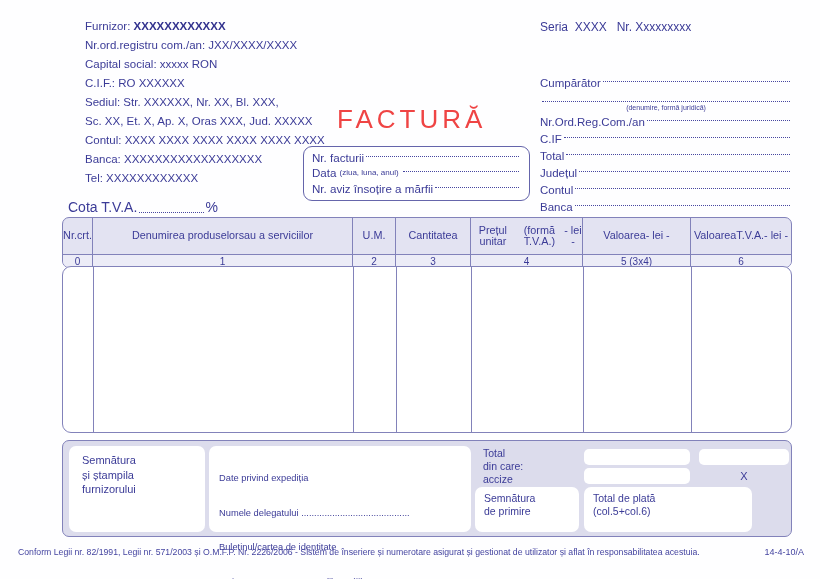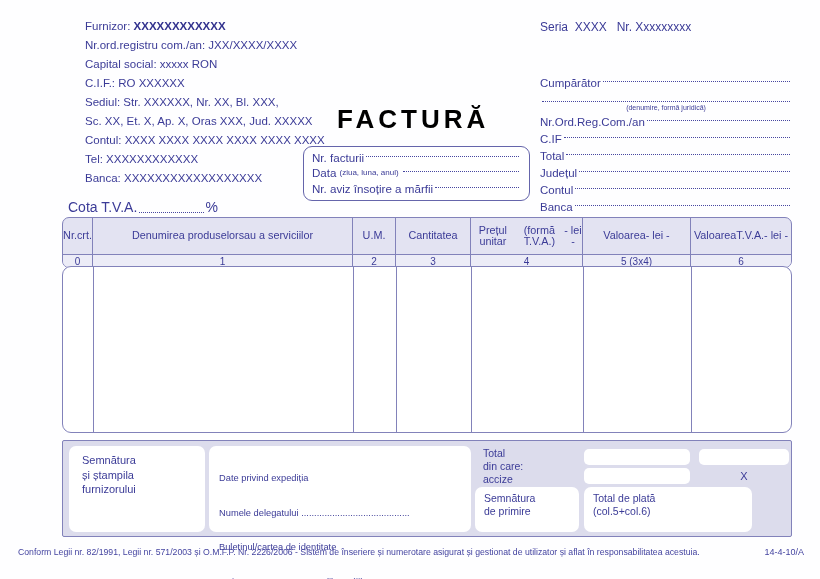--- a/index.html
+++ b/index.html
@@ -12,22 +12,22 @@
     color: #3b3b97;
     overflow: hidden;
   }
   
   .supplier { position:absolute; left:85px; top:17px; width:300px; font-size:11.5px; }
   .supplier .ln { height:19px; line-height:19px; white-space:pre; }
   .supplier .bold { font-weight:bold; color:#32328e; }
   
   .series { position:absolute; left:540px; top:20px; font-size:12px; white-space:pre; }
   
-  .title { position:absolute; left:337px; top:104px; font-size:26px; font-weight:bold;
-           letter-spacing:4px; color:#000000; }
+  .title { position:absolute; left:337px; top:104px; font-size:26px; font-weight:normal;
+           letter-spacing:4px; color:#ef4444; }
   
   .meta-box { position:absolute; left:303px; top:146px; width:227px; height:55px;
               border:1.5px solid #6565ab; border-radius:9px; padding:3px 8px 4px 8px;
               display:flex; flex-direction:column; justify-content:space-around; background:#fff; }
   .meta-row { display:flex; align-items:center; height:15px; font-size:11.6px; }
   .hint { font-size:8px; padding:0 2px 1px 3px; }
   
   .ld { flex:1; border-bottom:1.5px dotted #4646a0; margin:0 2px 2px 2px; height:0; }
   
   .buyer { position:absolute; left:540px; top:74px; width:252px; font-size:11.5px; }
@@ -50,21 +50,21 @@
         border-right:1px solid var(--line); font-size:10px; white-space:pre; }
   .last { border-right:none; }
   .c0{width:30px} .c1{width:260px} .c2{width:43px} .c3{width:75px}
   .c4{width:112px} .c5{width:108px} .c6{flex:1}
   
   .tbody { position:absolute; left:62px; top:266px; width:730px; height:167px;
            border:1.3px solid var(--line); border-radius:9px; background:#fff; }
   .vline { position:absolute; top:0; bottom:0; width:1px; background:var(--line); }
   
   .bottom { position:absolute; left:62px; top:440px; width:730px; height:97px;
-            border:1.3px solid var(--line); border-radius:2px; background:#dcdcec; }
+            border:1.3px solid var(--line); border-radius:7px; background:#dcdcec; }
   .wbox { position:absolute; background:#fff; border-radius:7px; }
   .sign-box { left:6px; top:5px; width:136px; height:86px; padding:7px 0 0 13px;
               font-size:11px; line-height:14.5px; }
   .ship-box { left:146px; top:5px; width:262px; height:86px; padding:4px 0 0 10px;
               font-size:9.3px; line-height:11.5px; white-space:pre; }
   .total-label { position:absolute; left:420px; top:6px; font-size:10.5px; line-height:13px; }
   .cell { position:absolute; background:#fff; border-radius:5px; height:16px; }
   .x-mark { position:absolute; left:636px; top:27px; width:90px; height:16px;
             text-align:center; font-size:11px; line-height:16px; }
   .recv-box { left:412px; top:46px; width:104px; height:45px; padding:5px 0 0 9px;
@@ -82,22 +82,22 @@
 <div class="page">
 
   <div class="supplier">
     <div class="ln"><span>Furnizor: </span><span class="bold">XXXXXXXXXXXX</span></div>
     <div class="ln">Nr.ord.registru com./an: JXX/XXXX/XXXX</div>
     <div class="ln">Capital social: xxxxx RON</div>
     <div class="ln">C.I.F.: RO XXXXXX</div>
     <div class="ln">Sediul: Str. XXXXXX, Nr. XX, Bl. XXX,</div>
     <div class="ln">Sc. XX, Et. X, Ap. X, Oras XXX, Jud. XXXXX</div>
     <div class="ln">Contul: XXXX XXXX XXXX XXXX XXXX XXXX</div>
+    <div class="ln">Banca: XXXXXXXXXXXXXXXXXX</div>
     <div class="ln">Tel: XXXXXXXXXXXX</div>
-    <div class="ln">Banca: XXXXXXXXXXXXXXXXXX</div>
   </div>
 
   <div class="series">Seria  XXXX   Nr. Xxxxxxxxx</div>
 
   <div class="title">FACTURĂ</div>
 
   <div class="meta-box">
     <div class="meta-row">
       <span>Nr. facturii</span>
         <span class="ld"></span>

